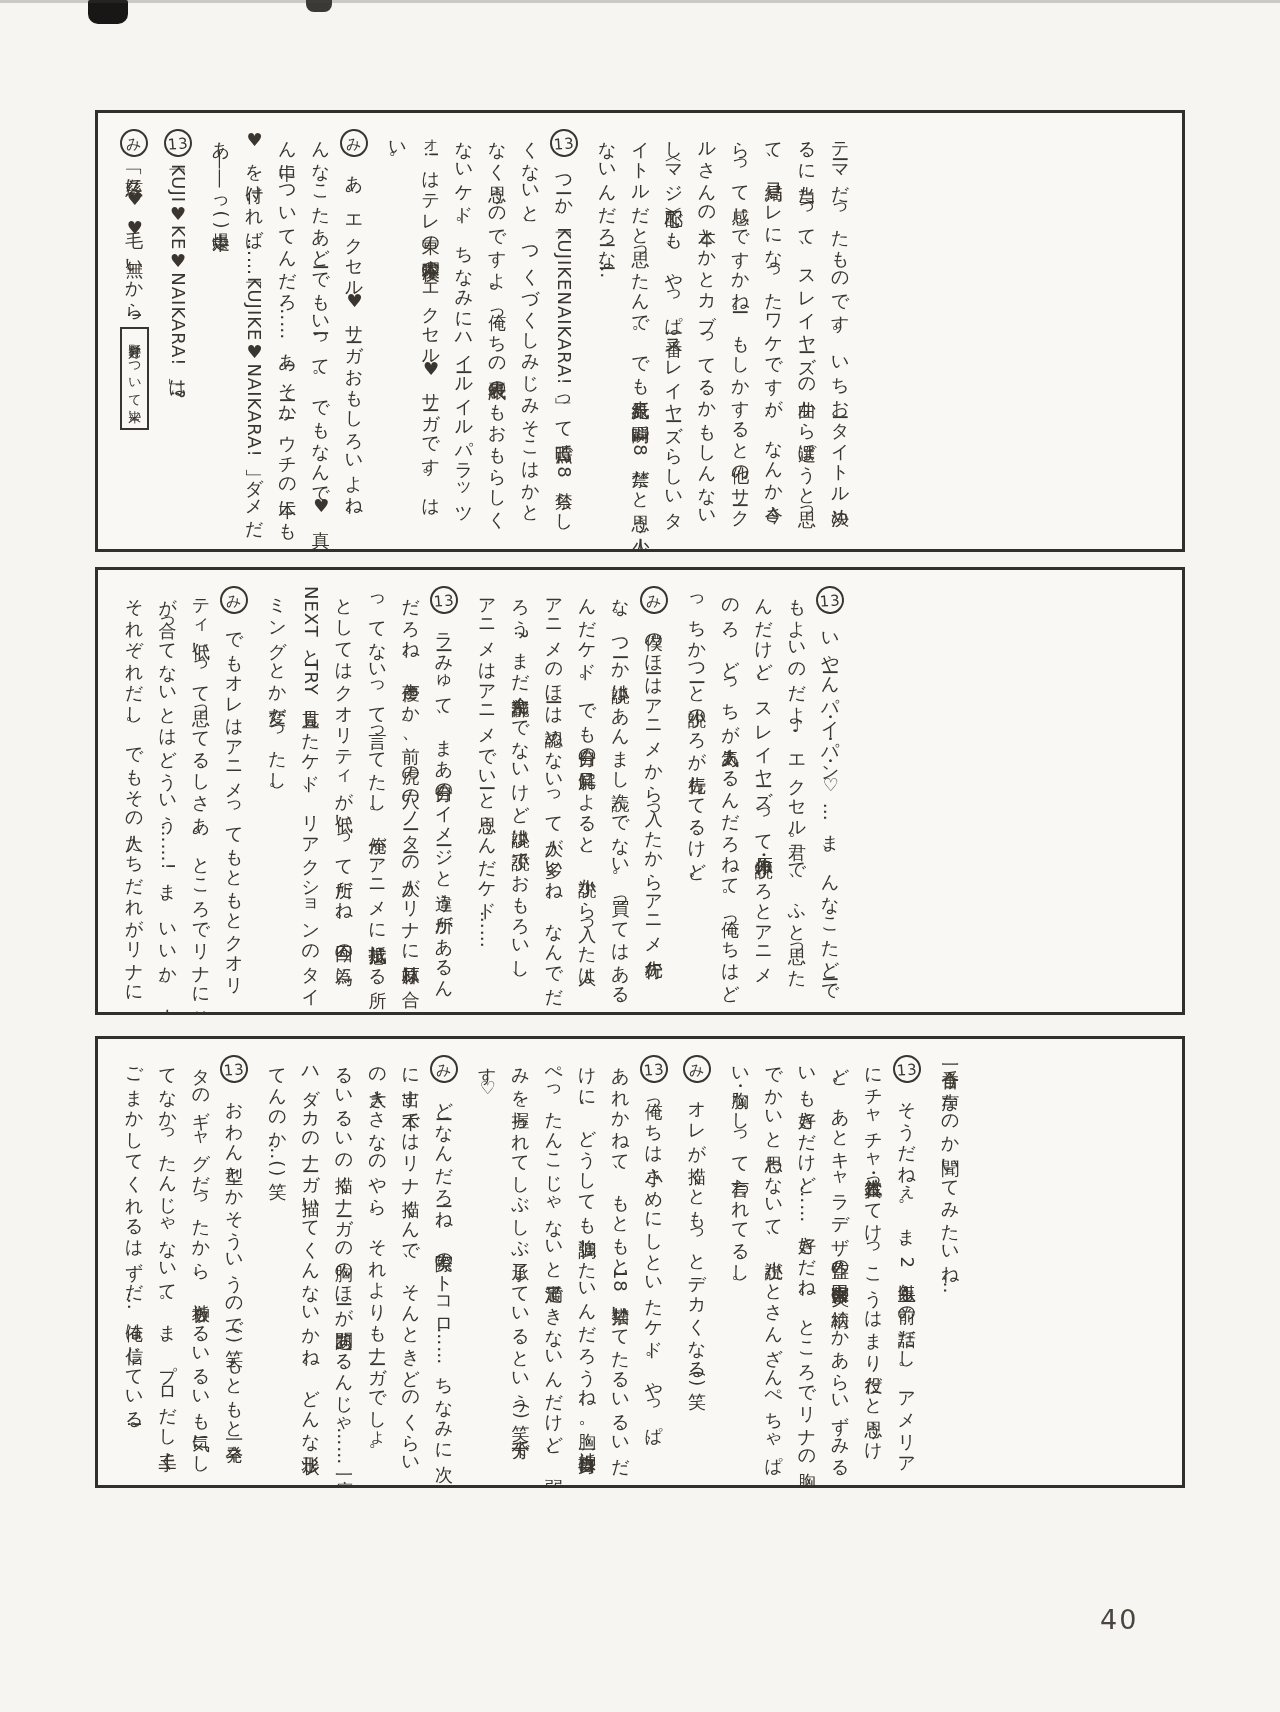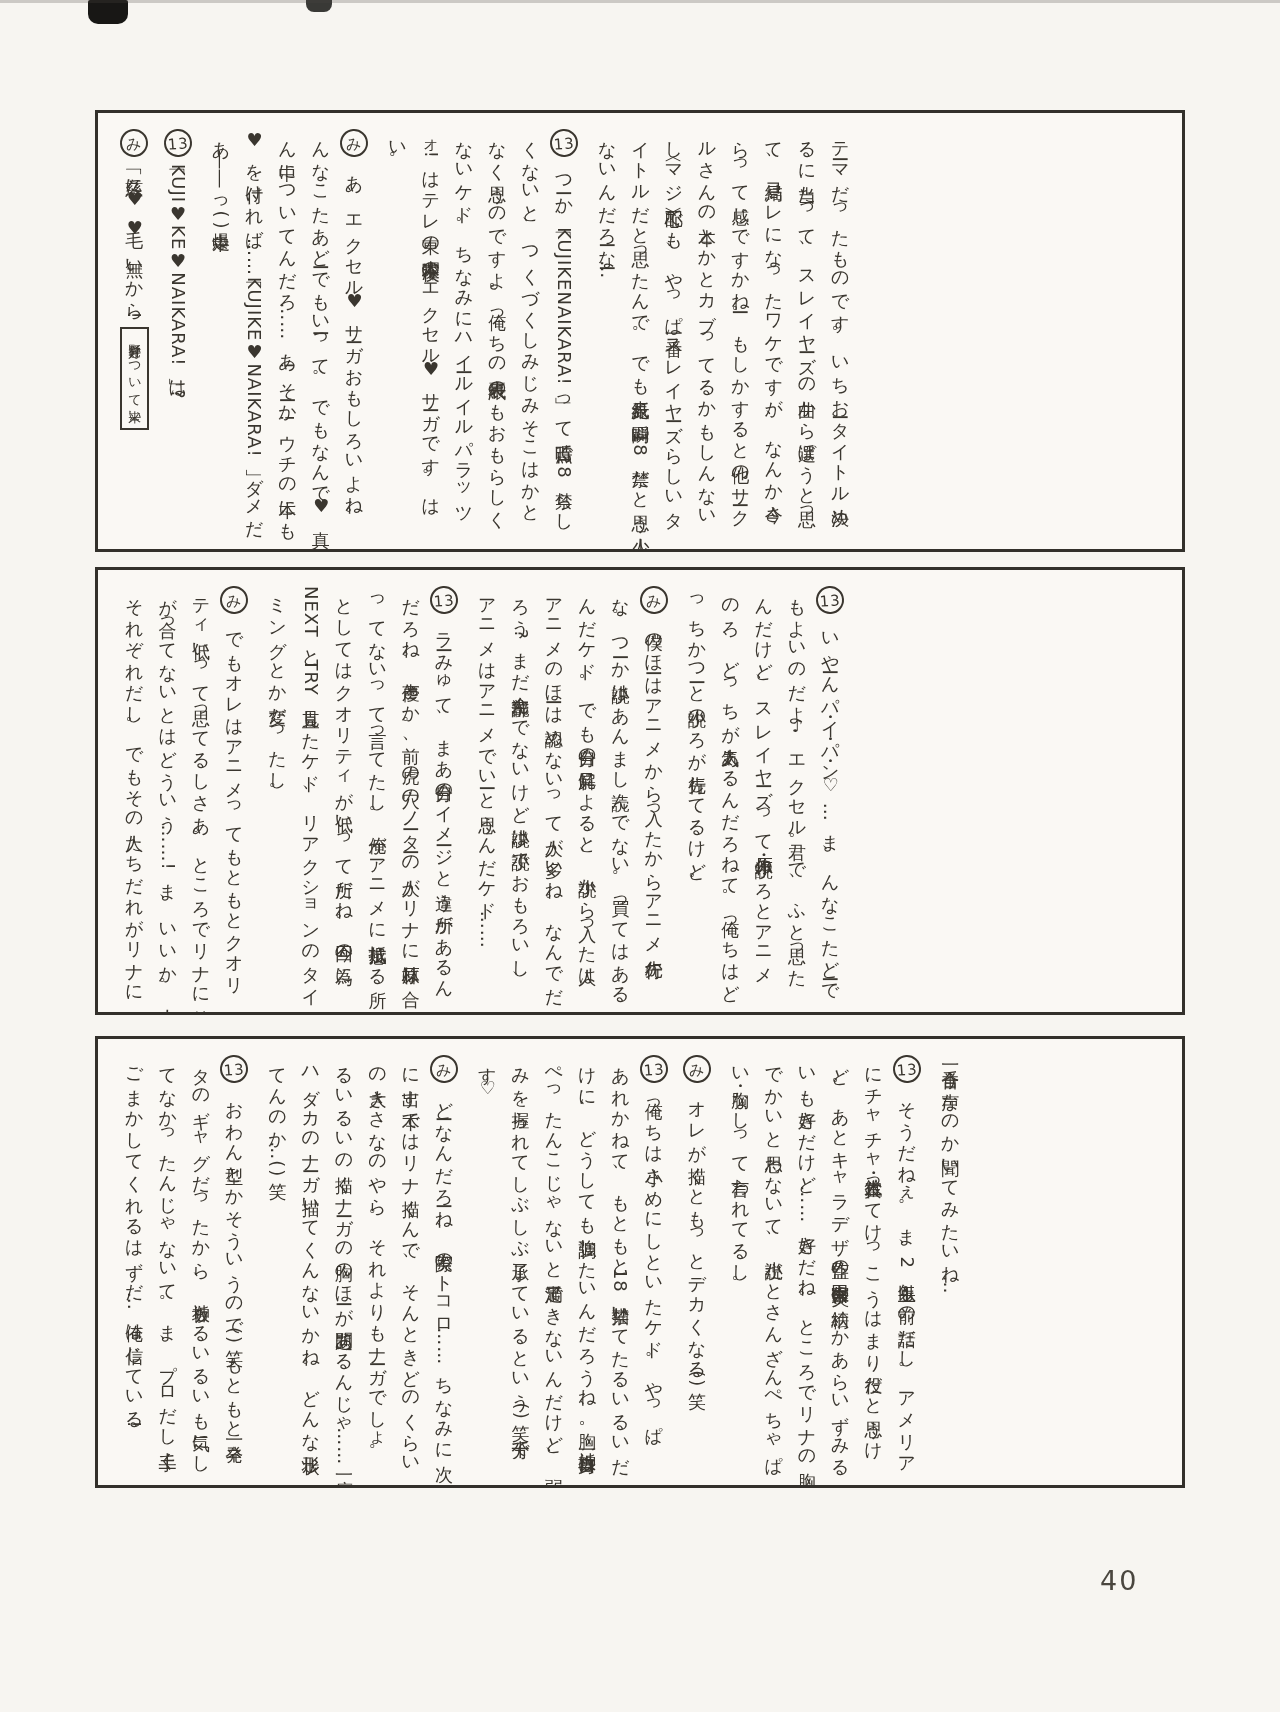--- a/index.html
+++ b/index.html
@@ -67,21 +67,21 @@
     border:2px solid #3a362f;
     font-size:13px;
     line-height:1.5;
     padding:5px 3px;
     margin-top:6px;
     max-height:150px;
     background:#faf8f4;
   }
   .pagenum{
     position:absolute;
-    left:1100px;top:1565px;
+    left:1100px;top:1604px;
     font-size:27px;
     color:#4a463f;
     letter-spacing:2px;
   }
 </style>
 </head>
 <body>
 
 <div class="page">
   <div class="smudge a"></div>

